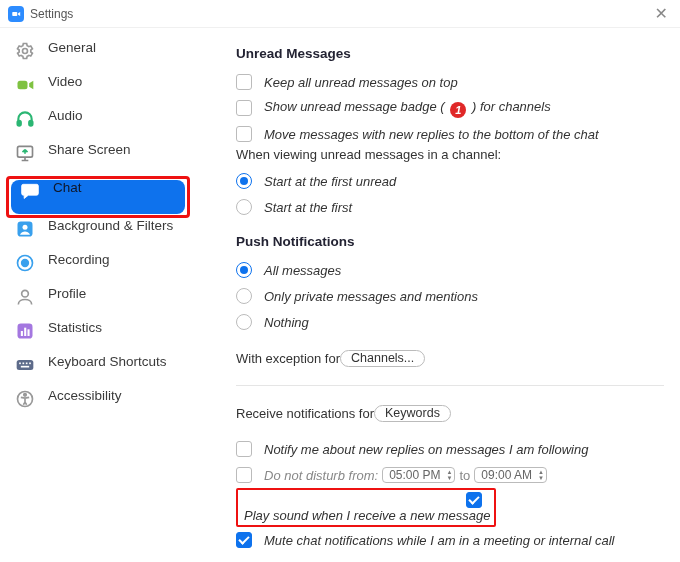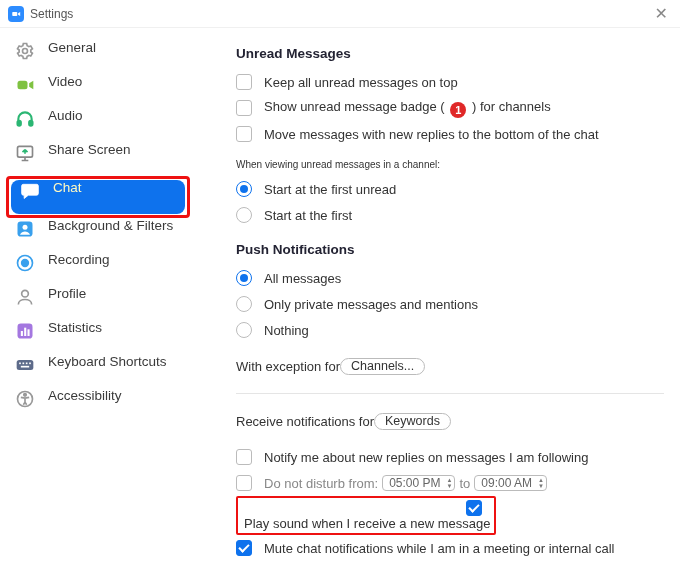--- a/index.html
+++ b/index.html
@@ -50,21 +50,21 @@
   }
   .s-item .icon {
     width: 22px; height: 22px;
     display: flex; align-items: center; justify-content: center;
     margin-right: 12px;
   }
   .s-item .icon svg { width: 20px; height: 20px; }
   .s-item .label { font-size: 13.5px; }
   .s-item.active {
     background: #0E72ED;
-    color: #fef9c3;
+    color: #0f172a;
   }
   .s-item.active .icon svg { fill: #fff !important; stroke: #fff !important; }
   .highlight-red {
     border: 3px solid #e11;
     border-radius: 4px;
     padding: 1px 2px;
   }
   .content {
     flex: 1;
     padding: 4px 16px 12px 40px;
@@ -78,22 +78,22 @@
     margin: 14px 0 8px 0;
   }
   .row {
     display: flex;
     align-items: center;
     min-height: 26px;
     font-size: 13px;
     color: #333;
   }
   .row + .row { margin-top: 0; }
-  .row .txt { padding-left: 4px; }
-  .sub { margin: 12px 0 6px 0; font-size: 10px; color: #333; }
+  .row .txt { padding-left: 4px; font-style: italic; }
+  .sub { margin: 0 0 6px 0; font-size: 13px; color: #333; }
   .cbox {
     width: 16px; height: 16px;
     border-radius: 3px;
     border: 1.5px solid #bbb;
     margin-right: 8px;
     display: inline-flex;
     align-items: center; justify-content: center;
     flex: 0 0 16px;
   }
   .cbox.checked {

